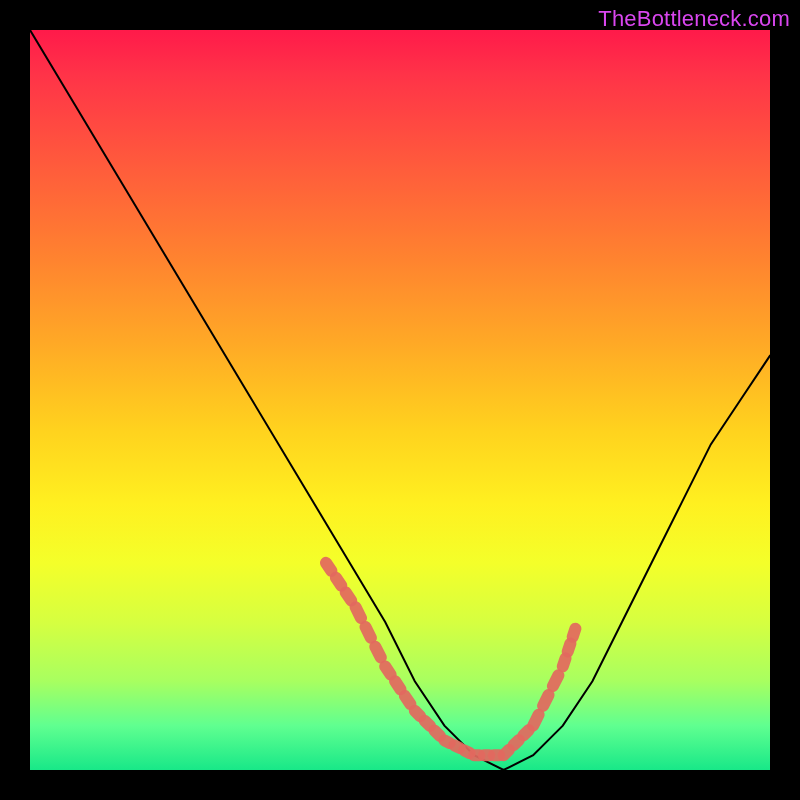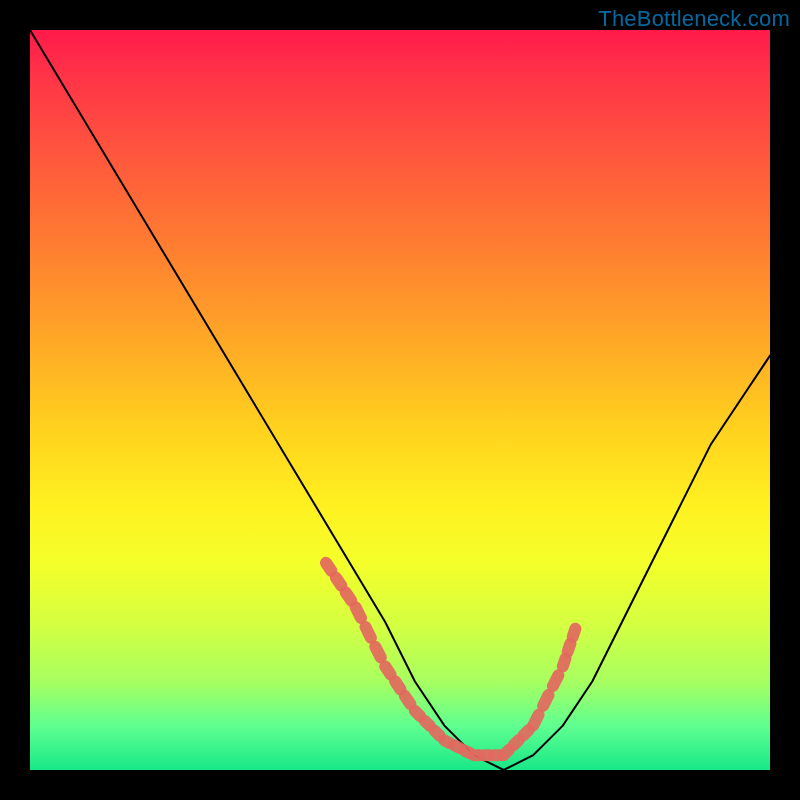--- a/index.html
+++ b/index.html
@@ -28,21 +28,21 @@
       #f4ff2a 72%,
       #d6ff40 80%,
       #a8ff60 88%,
       #60ff90 94%,
       #18e888 100%);
   }
   .watermark {
     position: absolute;
     top: 6px;
     right: 10px;
-    color: #0369a1;
+    color: #d946ef;
     font-size: 22px;
     font-weight: 500;
     letter-spacing: 0.2px;
     z-index: 10;
   }
   svg.curve {
     position: absolute;
     left: 0; top: 0;
     width: 740px;
     height: 740px;

